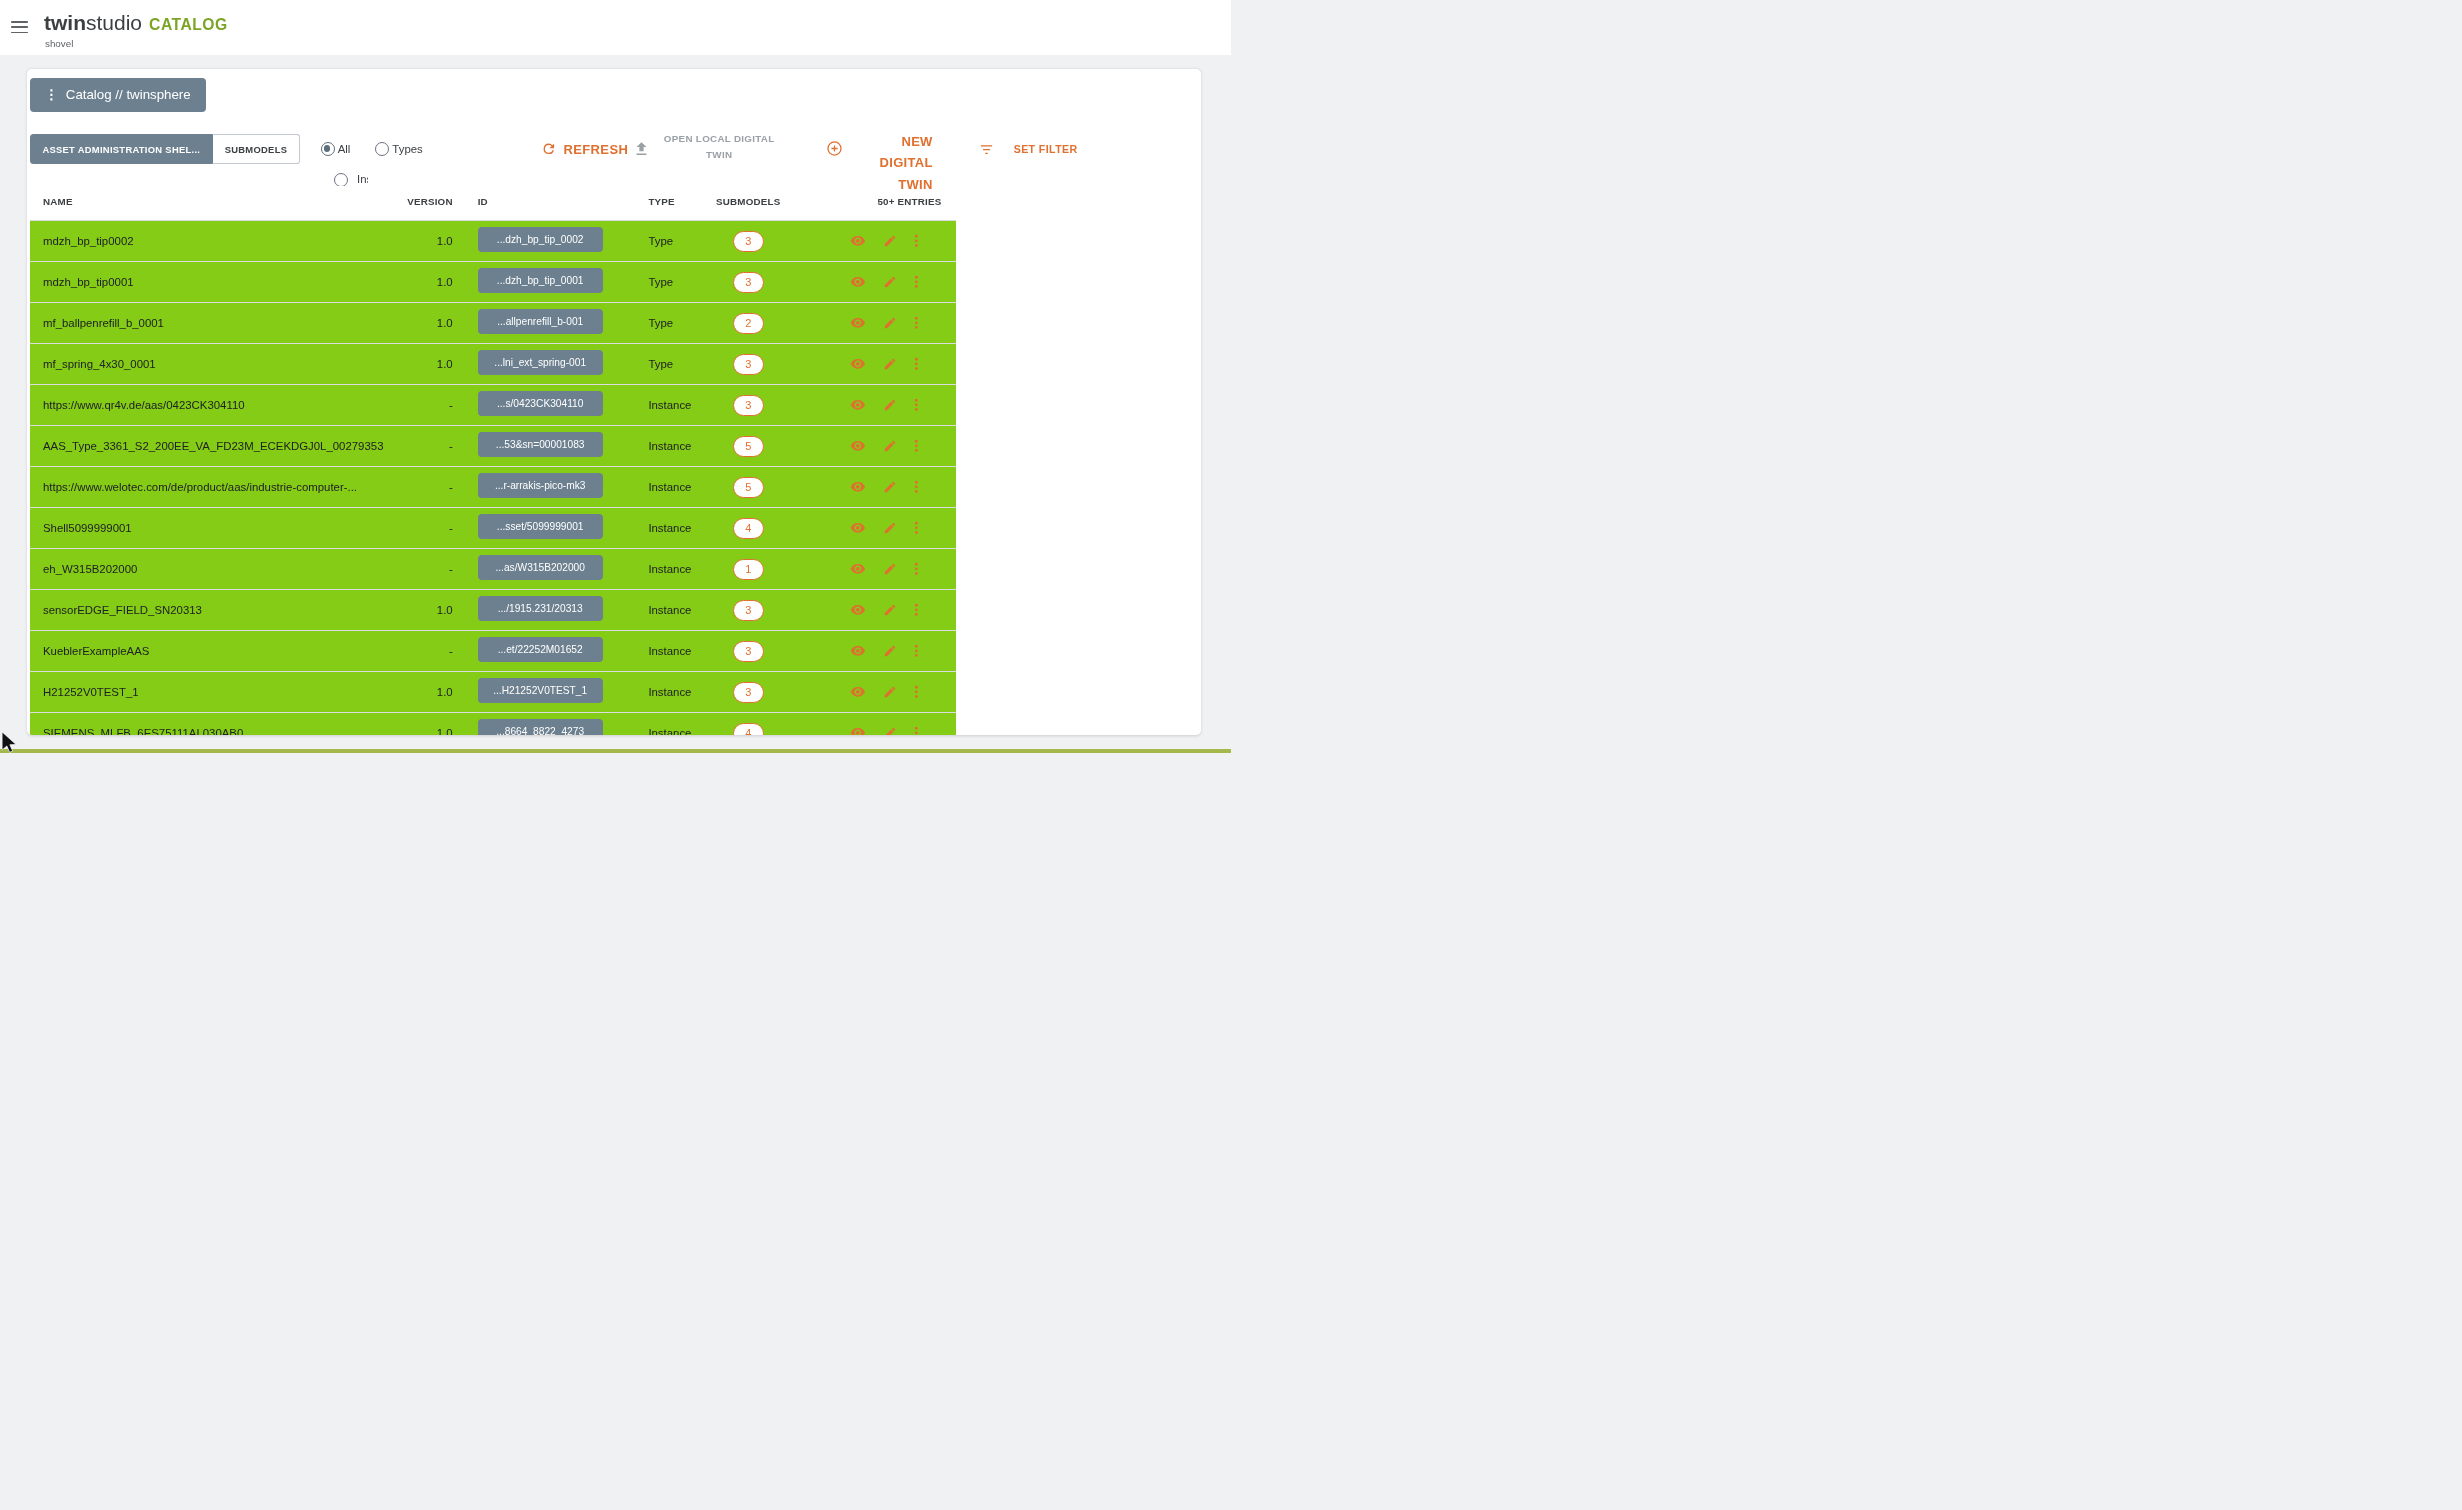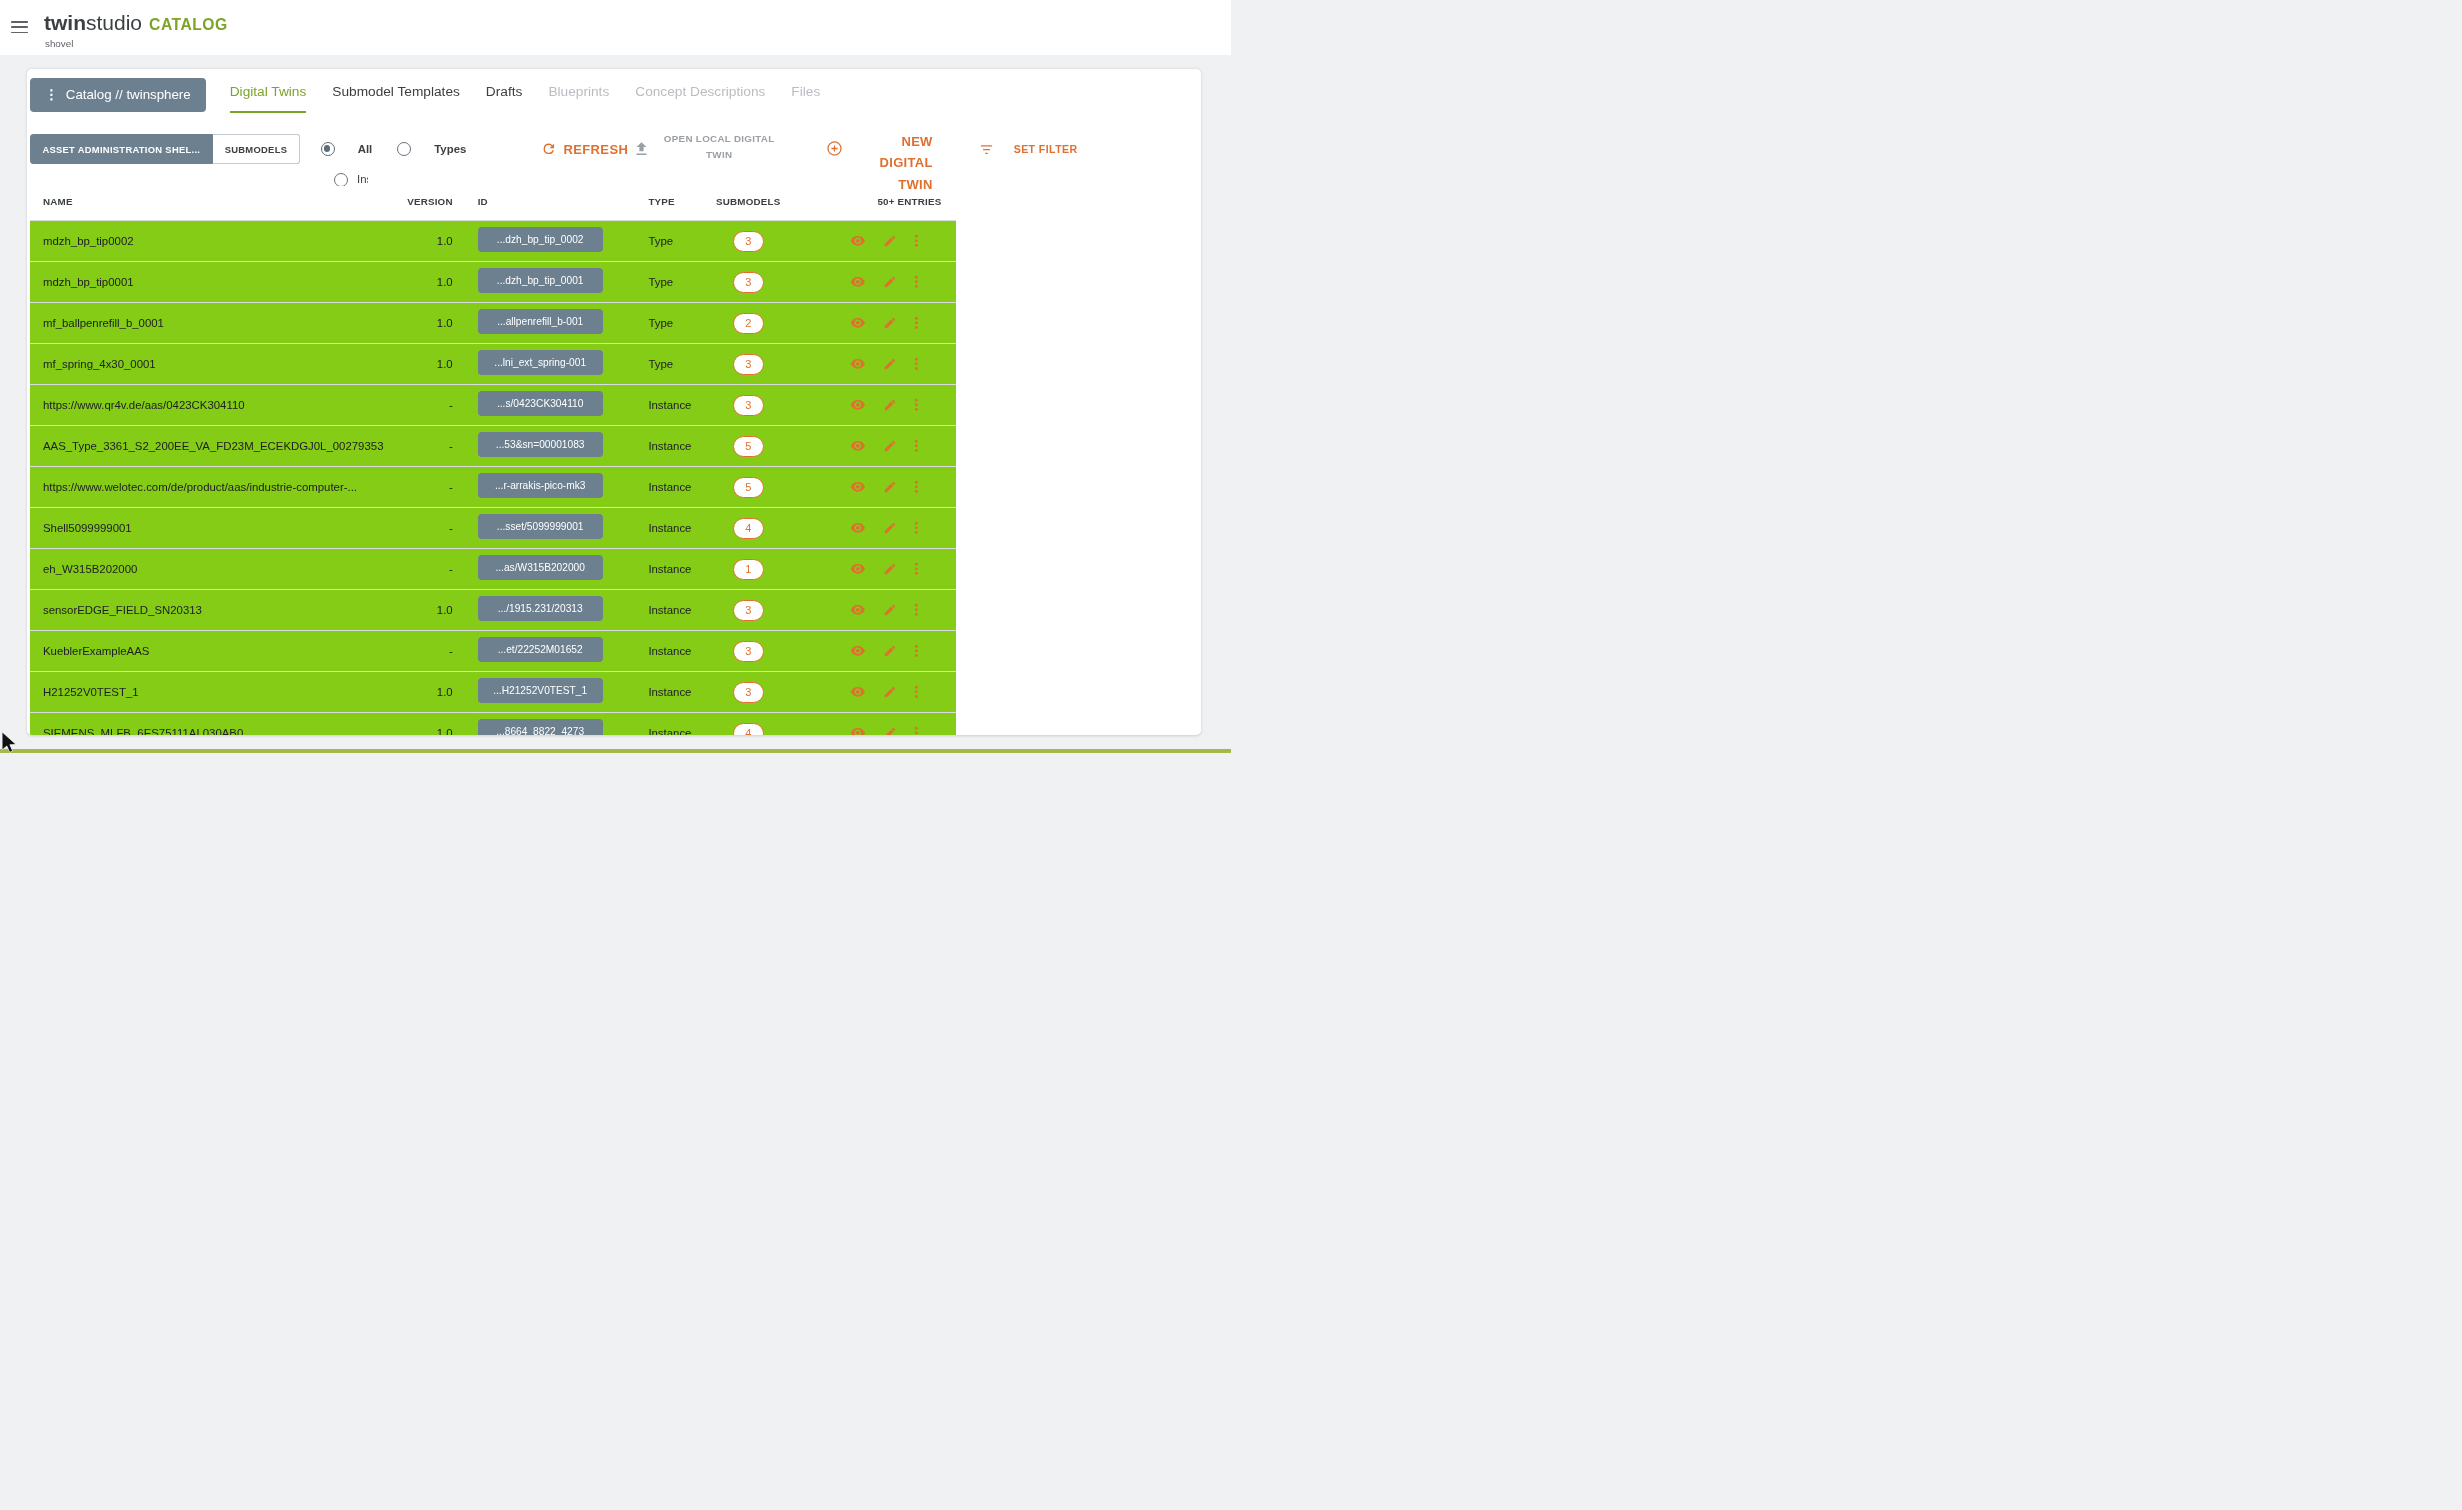--- a/index.html
+++ b/index.html
@@ -46,21 +46,21 @@
   .seg-group { position: absolute; left: 0; top: 0; display: flex; height: 30px; }
   .seg {
     font-family: inherit; font-size: 9.4px; font-weight: 700; letter-spacing: 0.3px;
     padding: 0 11.7px; border: 0.8px solid #c5cad0; background: #fff; color: #3c4043; cursor: pointer;
     white-space: nowrap;
   }
   .seg.active { background: #6d8090; color: #fff; border-color: #6d8090; border-radius: 3.1px 0 0 3.1px; }
   .seg.inactive { border-radius: 0 3.1px 3.1px 0; border-left: none; }
 
   .radio-group { position: absolute; left: 291px; top: 0; height: 30px; display: flex; gap: 25px; align-items: center; }
-  .radio { display: flex; align-items: center; gap: 23px; cursor: pointer; font-size: 11.4px; color: #3c4043; font-weight: bold; }
+  .radio { display: flex; align-items: center; gap: 3px; cursor: pointer; font-size: 11.4px; color: #3c4043; }
   .rb { width: 14px; height: 14px; border-radius: 50%; border: 1.6px solid #5c6e7c; position: relative; display: inline-block; flex: 0 0 auto; }
   .rb.off { border-color: #6b7280; }
   .rb.selected::after { content: ""; position: absolute; left: 2.3px; top: 2.3px; width: 6.3px; height: 6.3px; border-radius: 50%; background: #5c6e7c; }
   .radio-clipped {
     position: absolute; left: 307px; top: 104px; height: 12.5px; width: 50px; overflow: hidden;
     display: flex; align-items: flex-start; gap: 8.6px; font-size: 11.4px; color: #3c4043; cursor: pointer;
   }
   .radio-clipped .lbl { width: 11px; overflow: hidden; white-space: nowrap; }
 
   .refresh-btn {
@@ -136,28 +136,20 @@
   <div class="brand-sub">shovel</div>
 </header>
 
 <main class="card">
 
   <div class="tabrow">
     <button class="catalog-btn">
       <span class="kebab-sm">⋮</span>
       <span>Catalog // twinsphere</span>
     </button>
-    <nav class="tabs">
-      <div class="tab active">Digital Twins</div>
-      <div class="tab">Submodel Templates</div>
-      <div class="tab">Drafts</div>
-      <div class="tab disabled">Blueprints</div>
-      <div class="tab disabled">Concept Descriptions</div>
-      <div class="tab disabled">Files</div>
-    </nav>
   </div>
 
   <div class="toolbar">
     <div class="seg-group">
       <button class="seg active">ASSET ADMINISTRATION SHEL...</button>
       <button class="seg inactive">SUBMODELS</button>
     </div>
 
     <div class="radio-group">
       <label class="radio">

